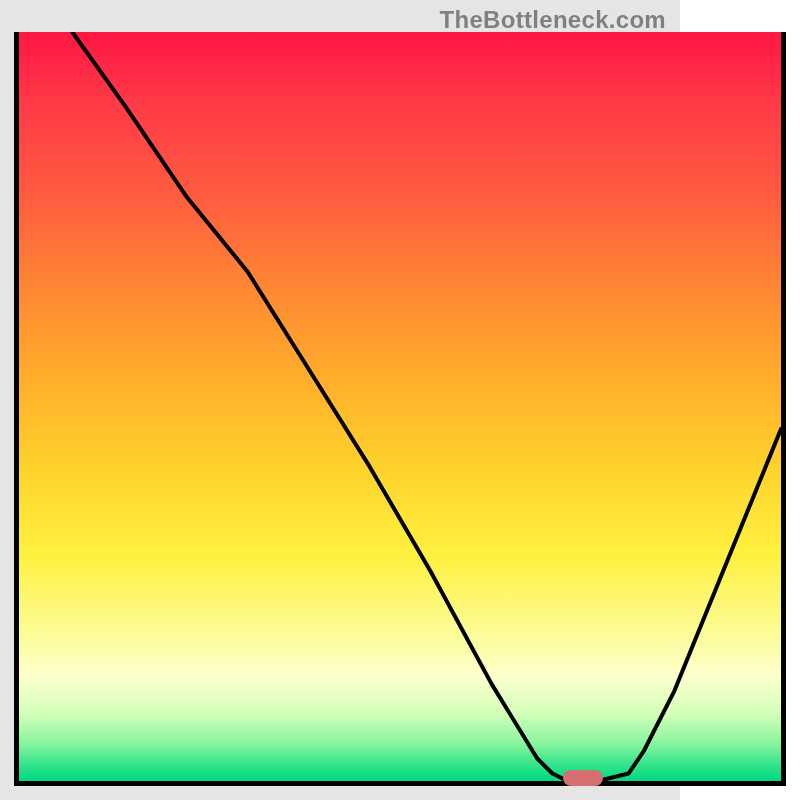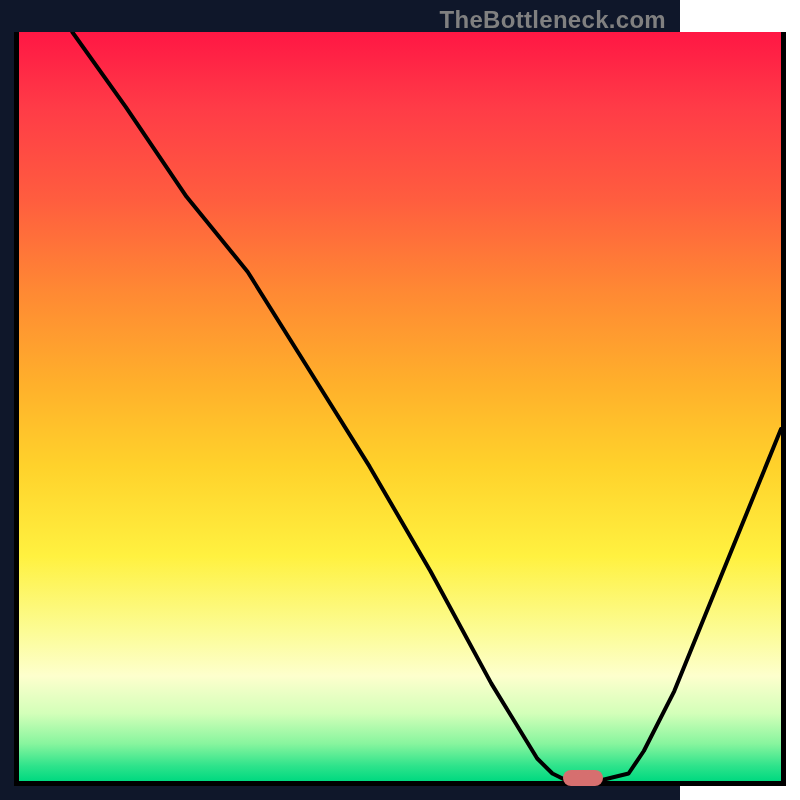--- a/index.html
+++ b/index.html
@@ -1,21 +1,21 @@
 <!DOCTYPE html>
 <html><head>
 <meta charset="utf-8">
 <style>
   * { margin: 0; padding: 0; box-sizing: border-box; }
   html, body { width: 800px; height: 800px; overflow: hidden; background: #fff; }
   .canvas {
     position: relative;
     width: 680px;
     height: 800px;
-    background: #0f172a;
+    background: #e5e5e5;
   }
   .watermark {
     position: absolute;
     top: 6px;
     right: 14px;
     font-family: Arial, Helvetica, sans-serif;
     font-size: 24px;
     font-weight: 600;
     color: #808080;
     letter-spacing: 0.3px;

